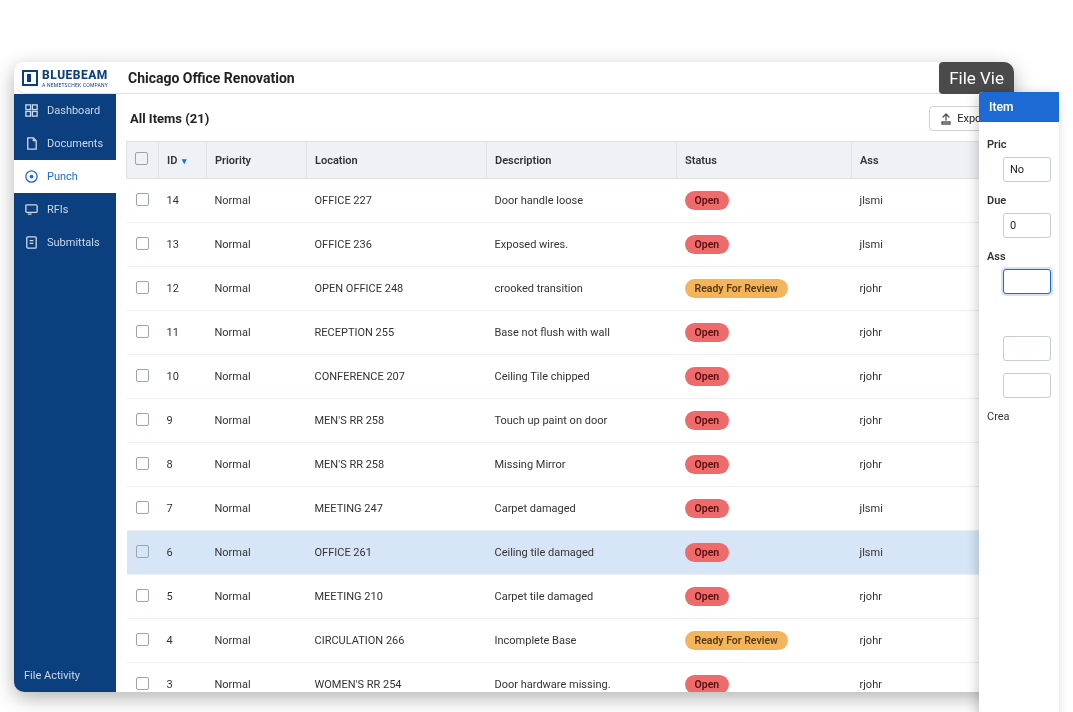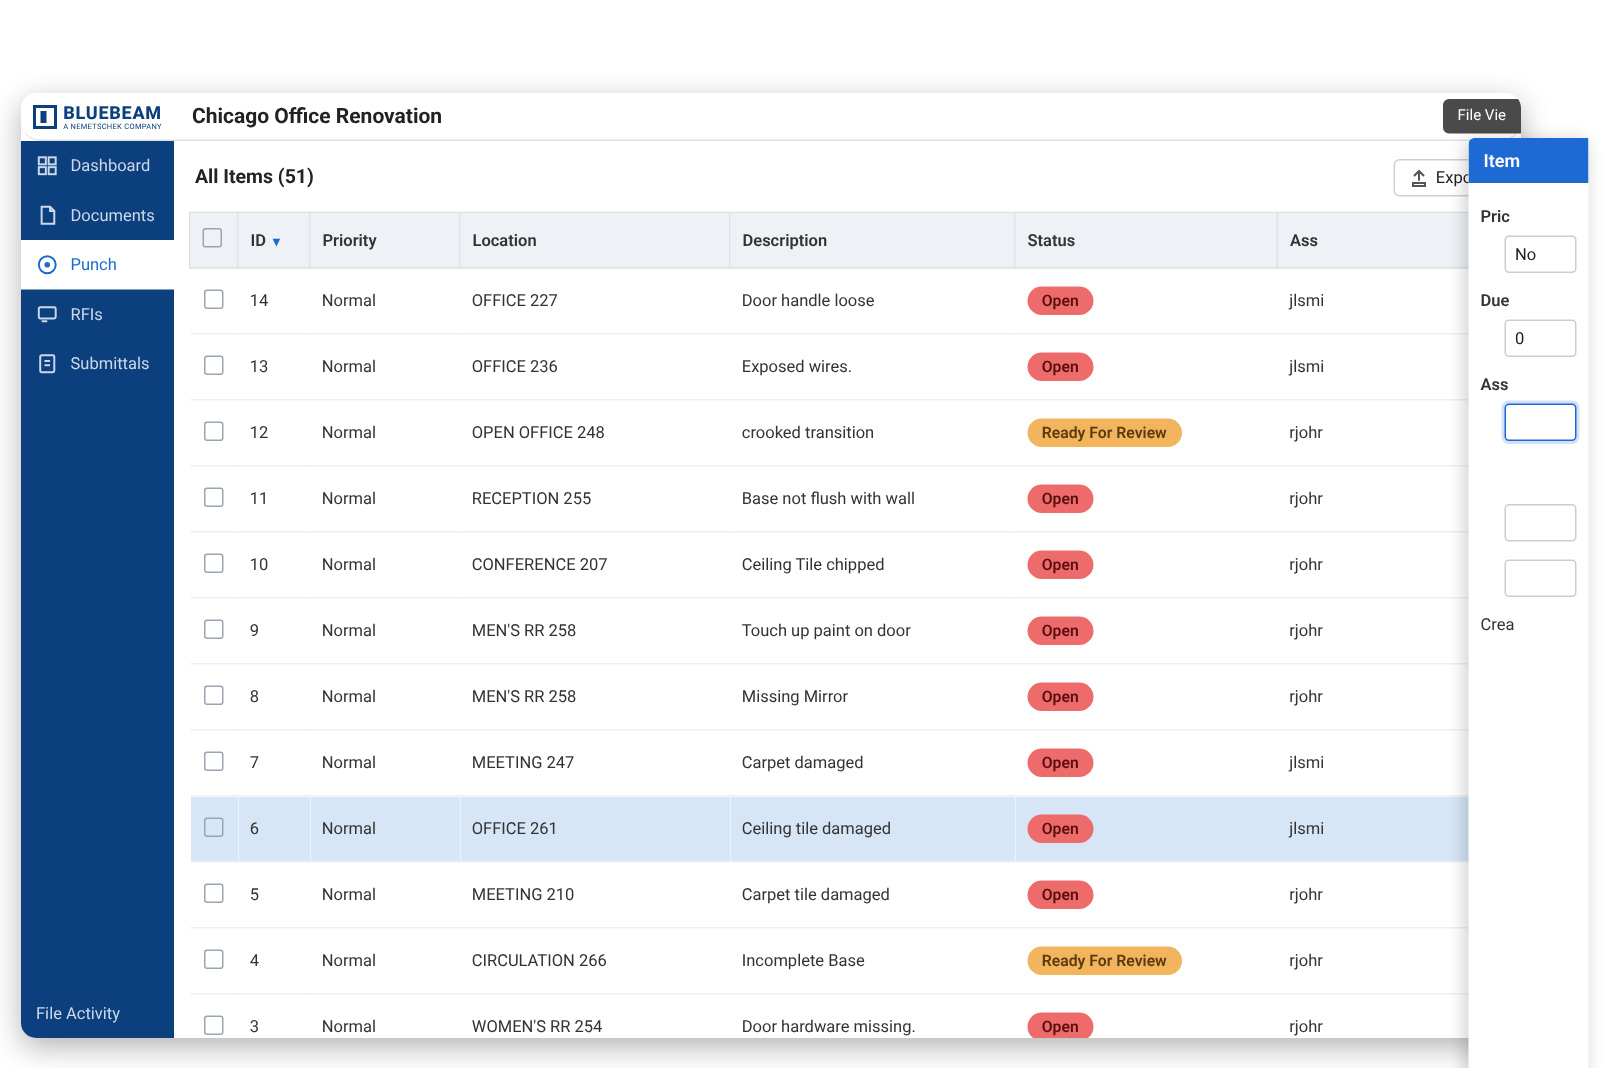--- a/index.html
+++ b/index.html
@@ -55,21 +55,21 @@
   .project-title {
     font-size: 14px;
     font-weight: 700;
     margin-left: 12px;
     flex: 1;
     color: #222;
   }
   .fileview-btn {
     background: #4a4a4a;
     color: #fff;
-    font-size: 10px;
+    font-size: 17px;
     padding: 6px 10px;
     border-radius: 4px 0 0 4px;
     margin-right: 0;
   }
   
   .body-row {
     flex: 1;
     display: flex;
     min-height: 0;
   }
@@ -289,21 +289,21 @@
             </svg>
             <span>Submittals</span>
           </div>
         </div>
       <div class="sidebar-spacer"></div>
       <div class="sidebar-footer">File Activity</div>
     </div>
 
     <div class="main">
       <div class="main-header">
-        <div class="title">All Items (51)</div>
+        <div class="title">All Items (21)</div>
         <div class="spacer"></div>
         <div class="export-btn">
           <svg width="12" height="12" viewBox="0 0 12 12">
               <path d="M6 1v6M3 4l3-3 3 3M2 9h8v2H2z" fill="none" stroke="#555" stroke-width="1.3" stroke-linecap="round"></path>
             </svg>
           <span>Export</span>
         </div>
       </div>
       <div class="table-wrap">
         <table class="data">

